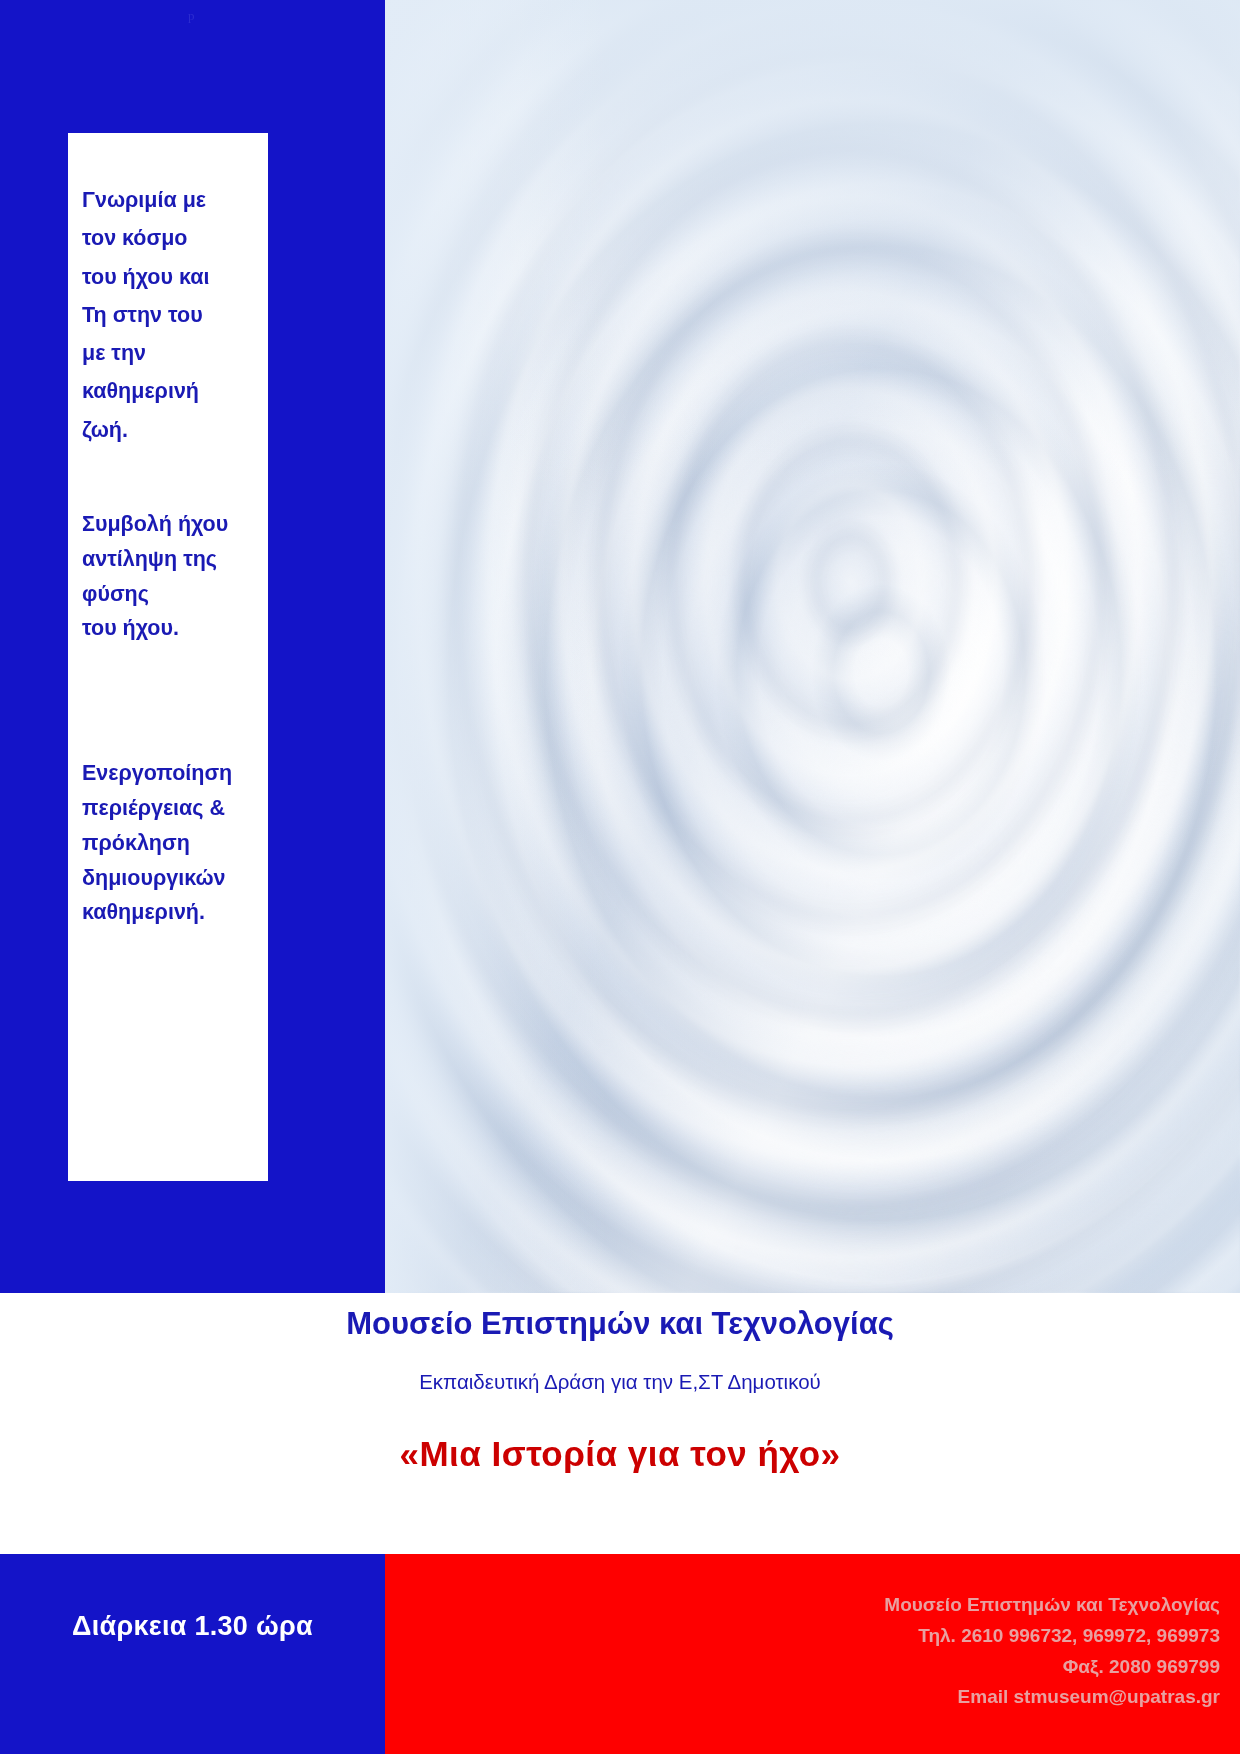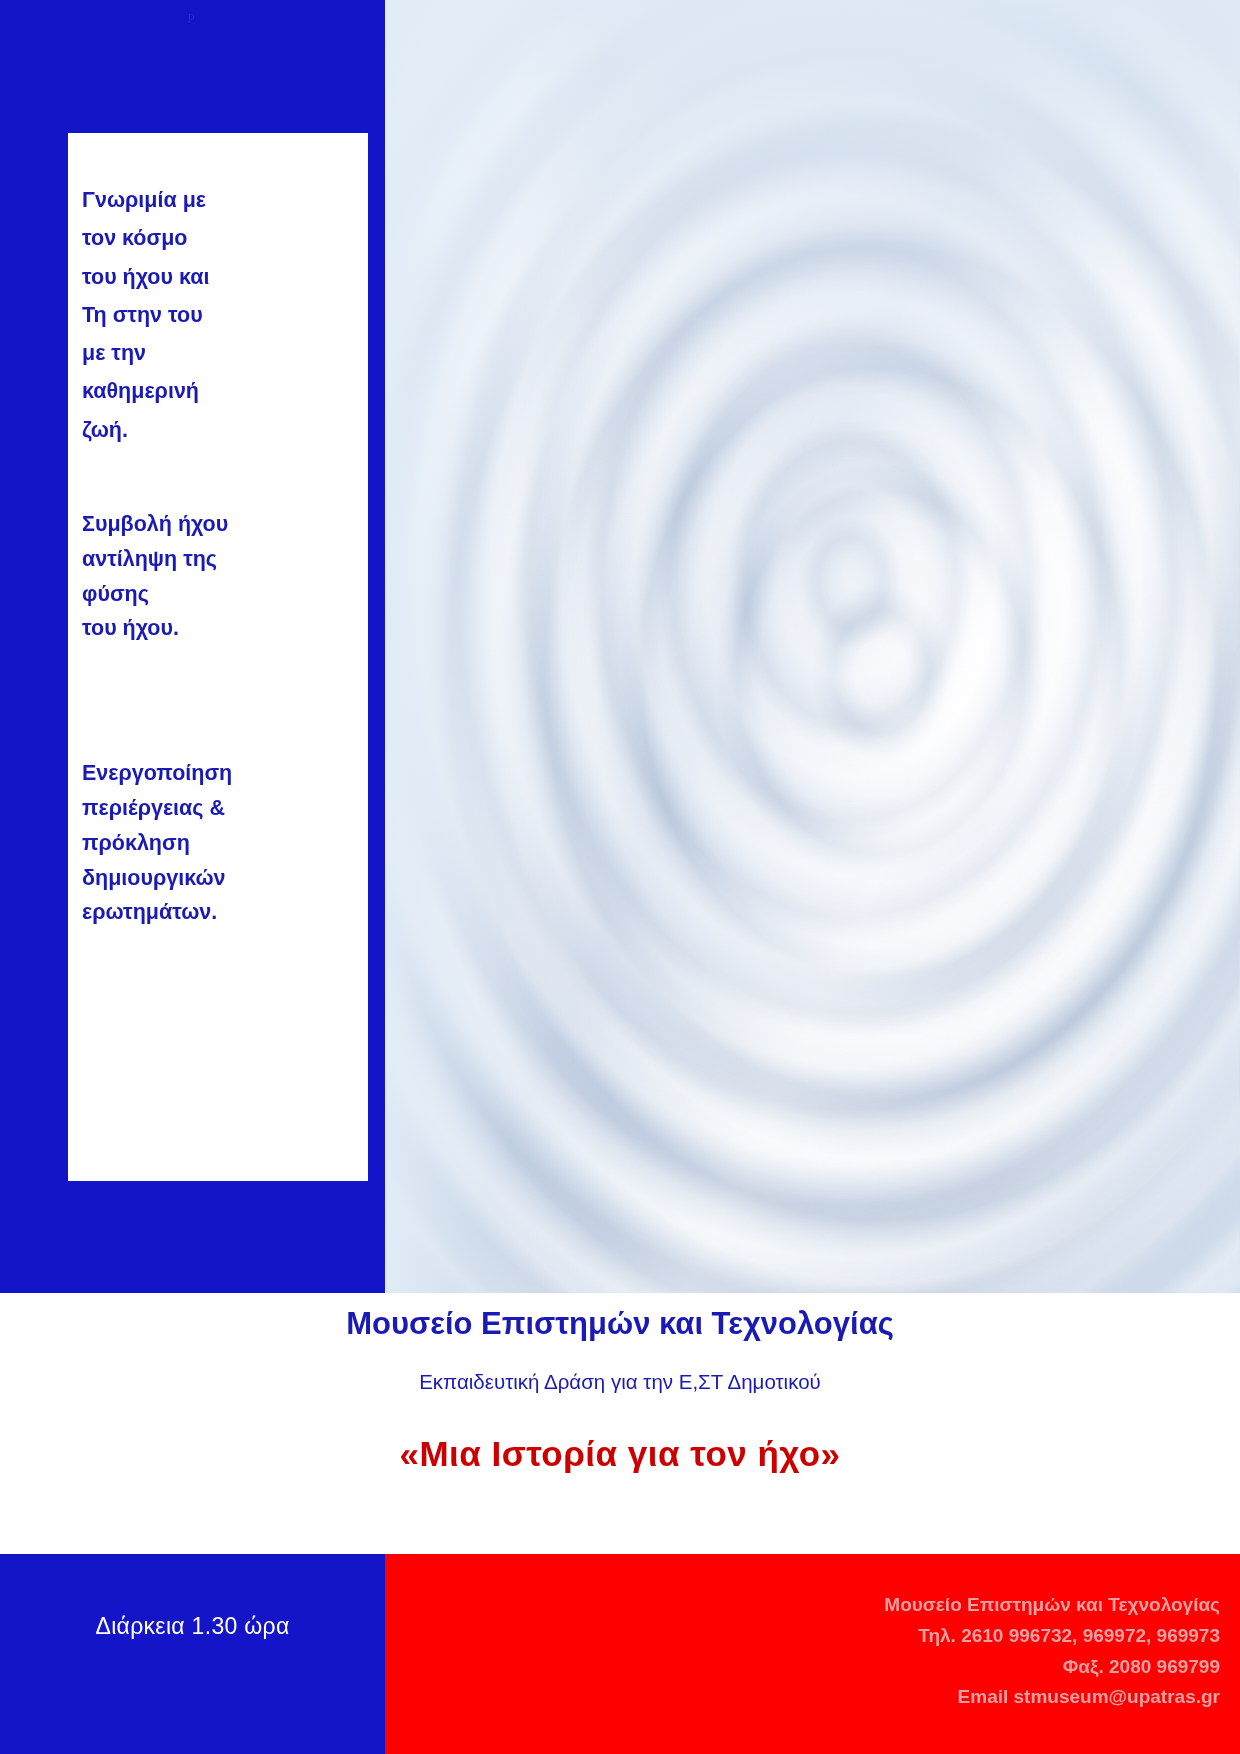--- a/index.html
+++ b/index.html
@@ -98,21 +98,21 @@
     position: absolute;
     left: 0; top: 0; width: 26%; height: 100%;
     background: linear-gradient(90deg, rgba(226,236,247,0.95) 0%, rgba(240,246,252,0.25) 60%, rgba(255,255,255,0) 100%);
   }
 
   
   .text-box {
     position: absolute;
     left: 68px;
     top: 133px;
-    width: 300px;
+    width: 200px;
     height: 1048px;
     background: #ffffff;
     box-sizing: border-box;
     padding: 48px 16px 10px 14px;
   }
   .text-box p {
     margin: 0;
     color: #1a1ab4;
     font-weight: bold;
     font-size: 21.5px;
@@ -196,22 +196,22 @@
   .duration {
     position: absolute;
     left: 0;
     top: 0;
     width: 385px;
     height: 144px;
     display: flex;
     align-items: center;
     justify-content: center;
     color: #ffffff;
-    font-weight: normal;
-    font-size: 23px;
+    font-weight: bold;
+    font-size: 27px;
     letter-spacing: 0.3px;
   }
   .contact {
     position: absolute;
     right: 20px;
     top: 36px;
     text-align: right;
     color: #e8a0a0;
     font-weight: bold;
     font-size: 19px;
@@ -258,21 +258,21 @@
         <p>του ήχου.</p>
       </div>
 
       <div class="tb-gap-2"></div>
 
       <div class="block3">
         <p>Ενεργοποίηση</p>
         <p>περιέργειας &amp;</p>
         <p>πρόκληση</p>
         <p>δημιουργικών</p>
-        <p>ερωτημάτων.</p>
+        <p>καθημερινή.</p>
       </div>
     </div>
   </div>
 
   <div class="mid-area">
     <p class="museum-title">Μουσείο Επιστημών και Τεχνολογίας</p>
     <p class="subtitle">Εκπαιδευτική Δράση για την Ε,ΣΤ Δημοτικού</p>
     <p class="main-title">«Μια Ιστορία για τον ήχο»</p>
   </div>
 

